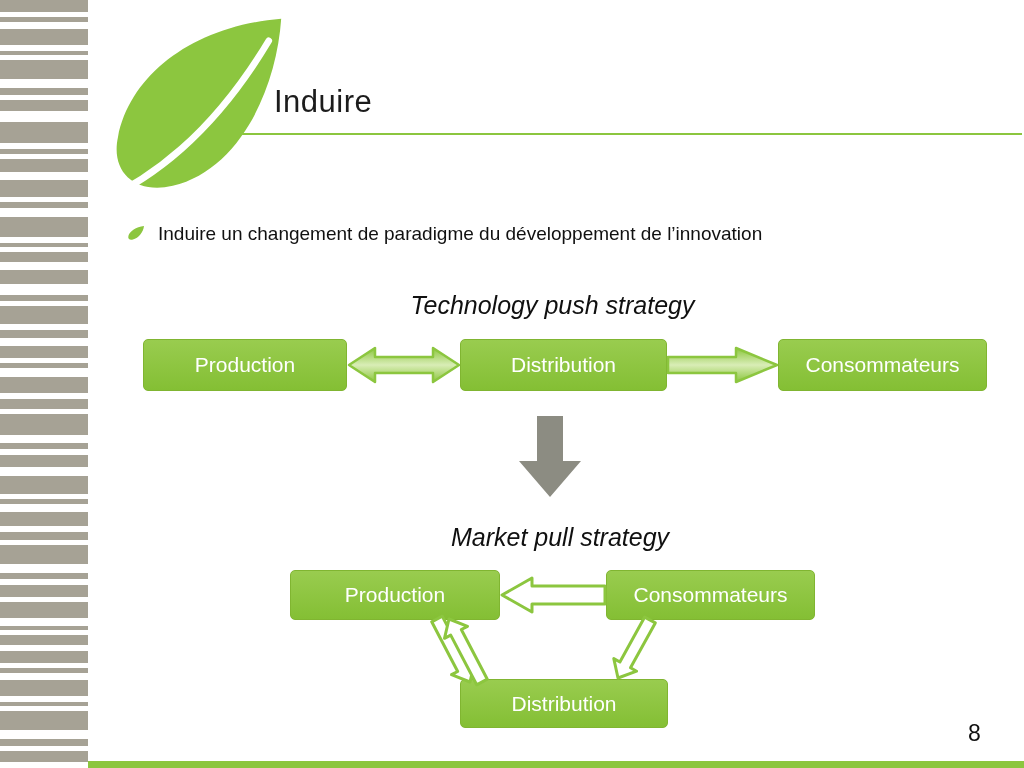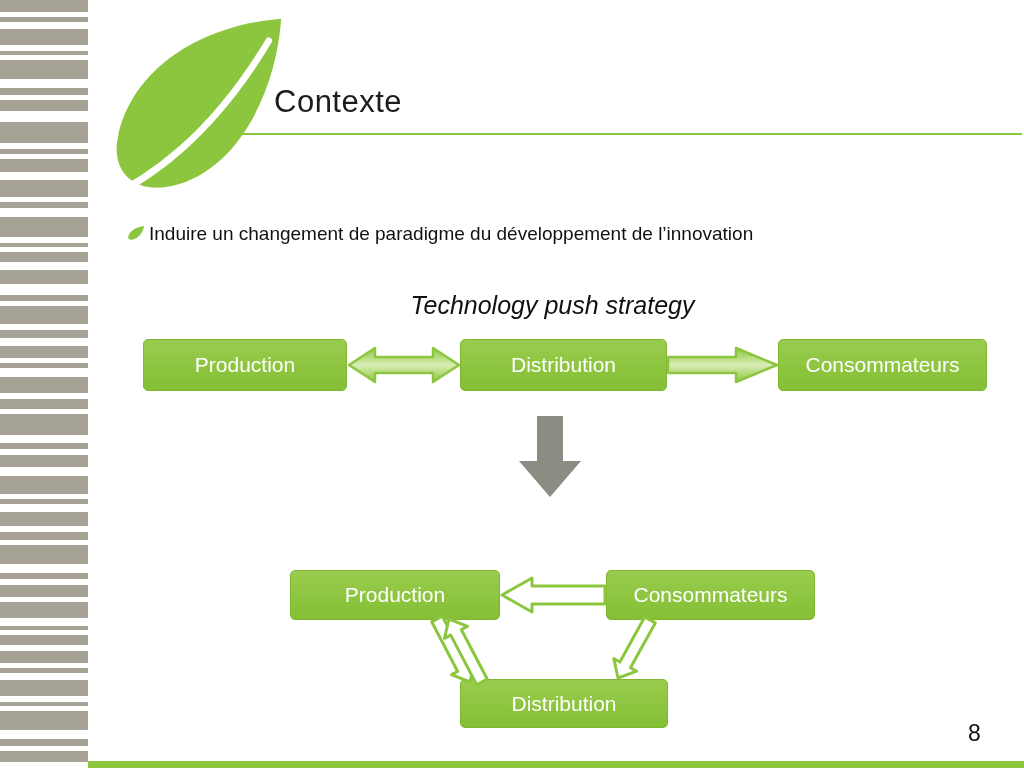--- a/index.html
+++ b/index.html
@@ -9,21 +9,21 @@
   }
   
   .stripes{position:absolute;left:0;top:0;width:88px;height:768px;overflow:hidden;}
   .stripes div{background:#A6A295;width:100%;}
   
   .leaf-logo{position:absolute;left:94px;top:14px;width:192px;height:192px;}
   
   .page-title{position:absolute;left:274px;top:84px;font-size:31px;color:#1c1c1c;letter-spacing:.5px;}
   .title-rule{position:absolute;left:238px;right:2px;top:133px;height:2px;background:#8CC63F;}
   
-  .bullet-row{position:absolute;left:127px;top:222px;display:flex;align-items:flex-end;gap:4px;}
+  .bullet-row{position:absolute;left:127px;top:222px;display:flex;align-items:flex-end;gap:13px;}
   .bullet-icon{flex:0 0 auto;margin-top:3px;}
   .bullet-text{font-size:19px;color:#111;}
   
   .diag-title{position:absolute;font-style:italic;font-size:25px;color:#101010;text-align:center;}
   .diag-title.top{left:345px;top:291px;width:415px;}
   .diag-title.bottom{left:350px;top:523px;width:420px;}
   
   .box{
     position:absolute;background:linear-gradient(180deg,#99CC4F 0%,#84BF34 100%);
     border:1px solid #80B531;border-radius:5px;color:#ffffff;font-size:21px;
@@ -92,33 +92,34 @@
       <div style="height:11px;margin-bottom:11px"></div>
     </div>
 
   <div class="leaf-logo">
     <svg width="192" height="192" viewBox="0 0 200 200">
       <path d="M195 5 C 105 12 38 62 25 128 C 17 165 43 188 82 179 C 152 162 190 78 195 5 Z" fill="#8CC63F"></path>
       <path d="M6 196 C 58 172 122 128 182 28" stroke="#ffffff" stroke-width="7" fill="none" stroke-linecap="round"></path>
     </svg>
   </div>
 
-  <div class="page-title">Contexte</div>
+  <div class="page-title">Induire</div>
   <div class="title-rule"></div>
 
   <div class="bullet-row">
     <span class="bullet-icon">
       <svg width="18" height="16" viewBox="0 0 20 18">
         <path d="M19 1 C 10 2 3 7 1.5 12 C 0.5 15.5 3 17.3 6.5 16.3 C 13 14.5 18.3 8 19 1 Z" fill="#8CC63F"></path>
       </svg>
     </span>
     <span class="bullet-text">Induire un changement de paradigme du développement de l’innovation</span>
   </div>
 
   <div class="diag-title top">Technology push strategy</div>
+  <div class="diag-title bottom">Market pull strategy</div>
 
   <div class="box prod-top">Production</div>
   <div class="box dist-top">Distribution</div>
   <div class="box cons-top">Consommateurs</div>
 
   <div class="box prod-bot">Production</div>
   <div class="box cons-bot">Consommateurs</div>
   <div class="box dist-bot">Distribution</div>
 
   <svg class="arrow-layer" viewBox="0 0 1024 768">

